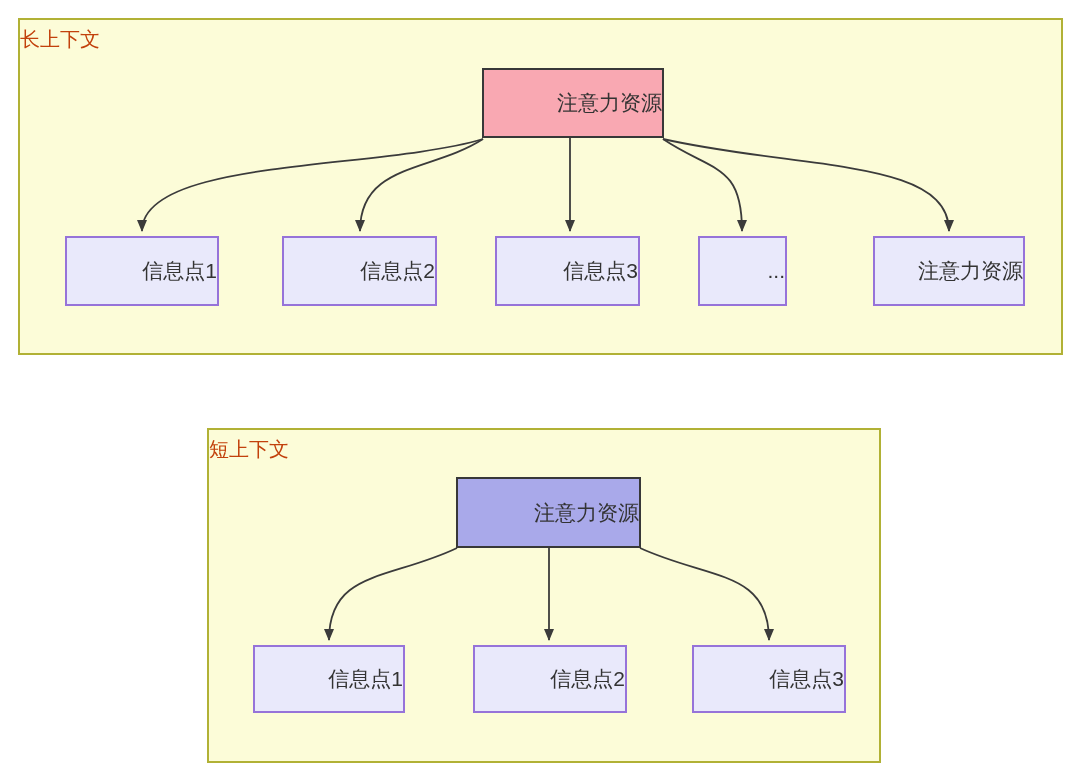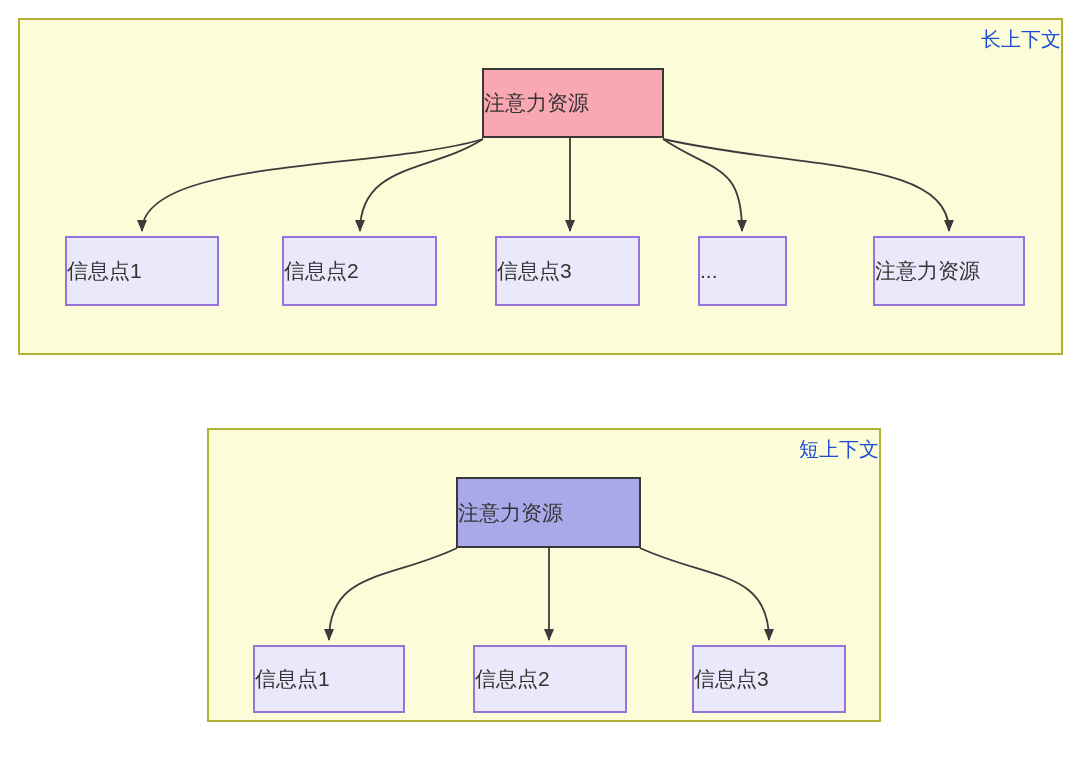--- a/index.html
+++ b/index.html
@@ -15,43 +15,43 @@
     background: #ffffff;
     overflow: hidden;
   }
   .group {
     position: absolute;
     background: #fcfcd8;
     border: 2px solid #b1b135;
     box-sizing: border-box;
   }
   .group-long  { left: 18px;  top: 18px;  width: 1045px; height: 337px; }
-  .group-short { left: 207px; top: 428px; width: 674px;  height: 294px; }
+  .group-short { left: 207px; top: 428px; width: 674px;  height: 335px; }
   .group-title {
     position: absolute;
     top: 6px;
     left: 0;
     width: 100%;
-    text-align: right;
+    text-align: left;
     font-size: 20px;
-    color: #1d4ed8;
+    color: #c2410c;
   }
   .arrow-layer {
     position: absolute;
     left: 0;
     top: 0;
     width: 1080px;
     height: 774px;
     pointer-events: none;
   }
   .node {
     position: absolute;
     display: flex;
     align-items: center;
-    justify-content: flex-start;
+    justify-content: flex-end;
     box-sizing: border-box;
     font-size: 21px;
     color: #333333;
     text-align: center;
   }
   .node-source {
     border: 2px solid #383838;
   }
   .node-target {
     background: #e9e9fb;

